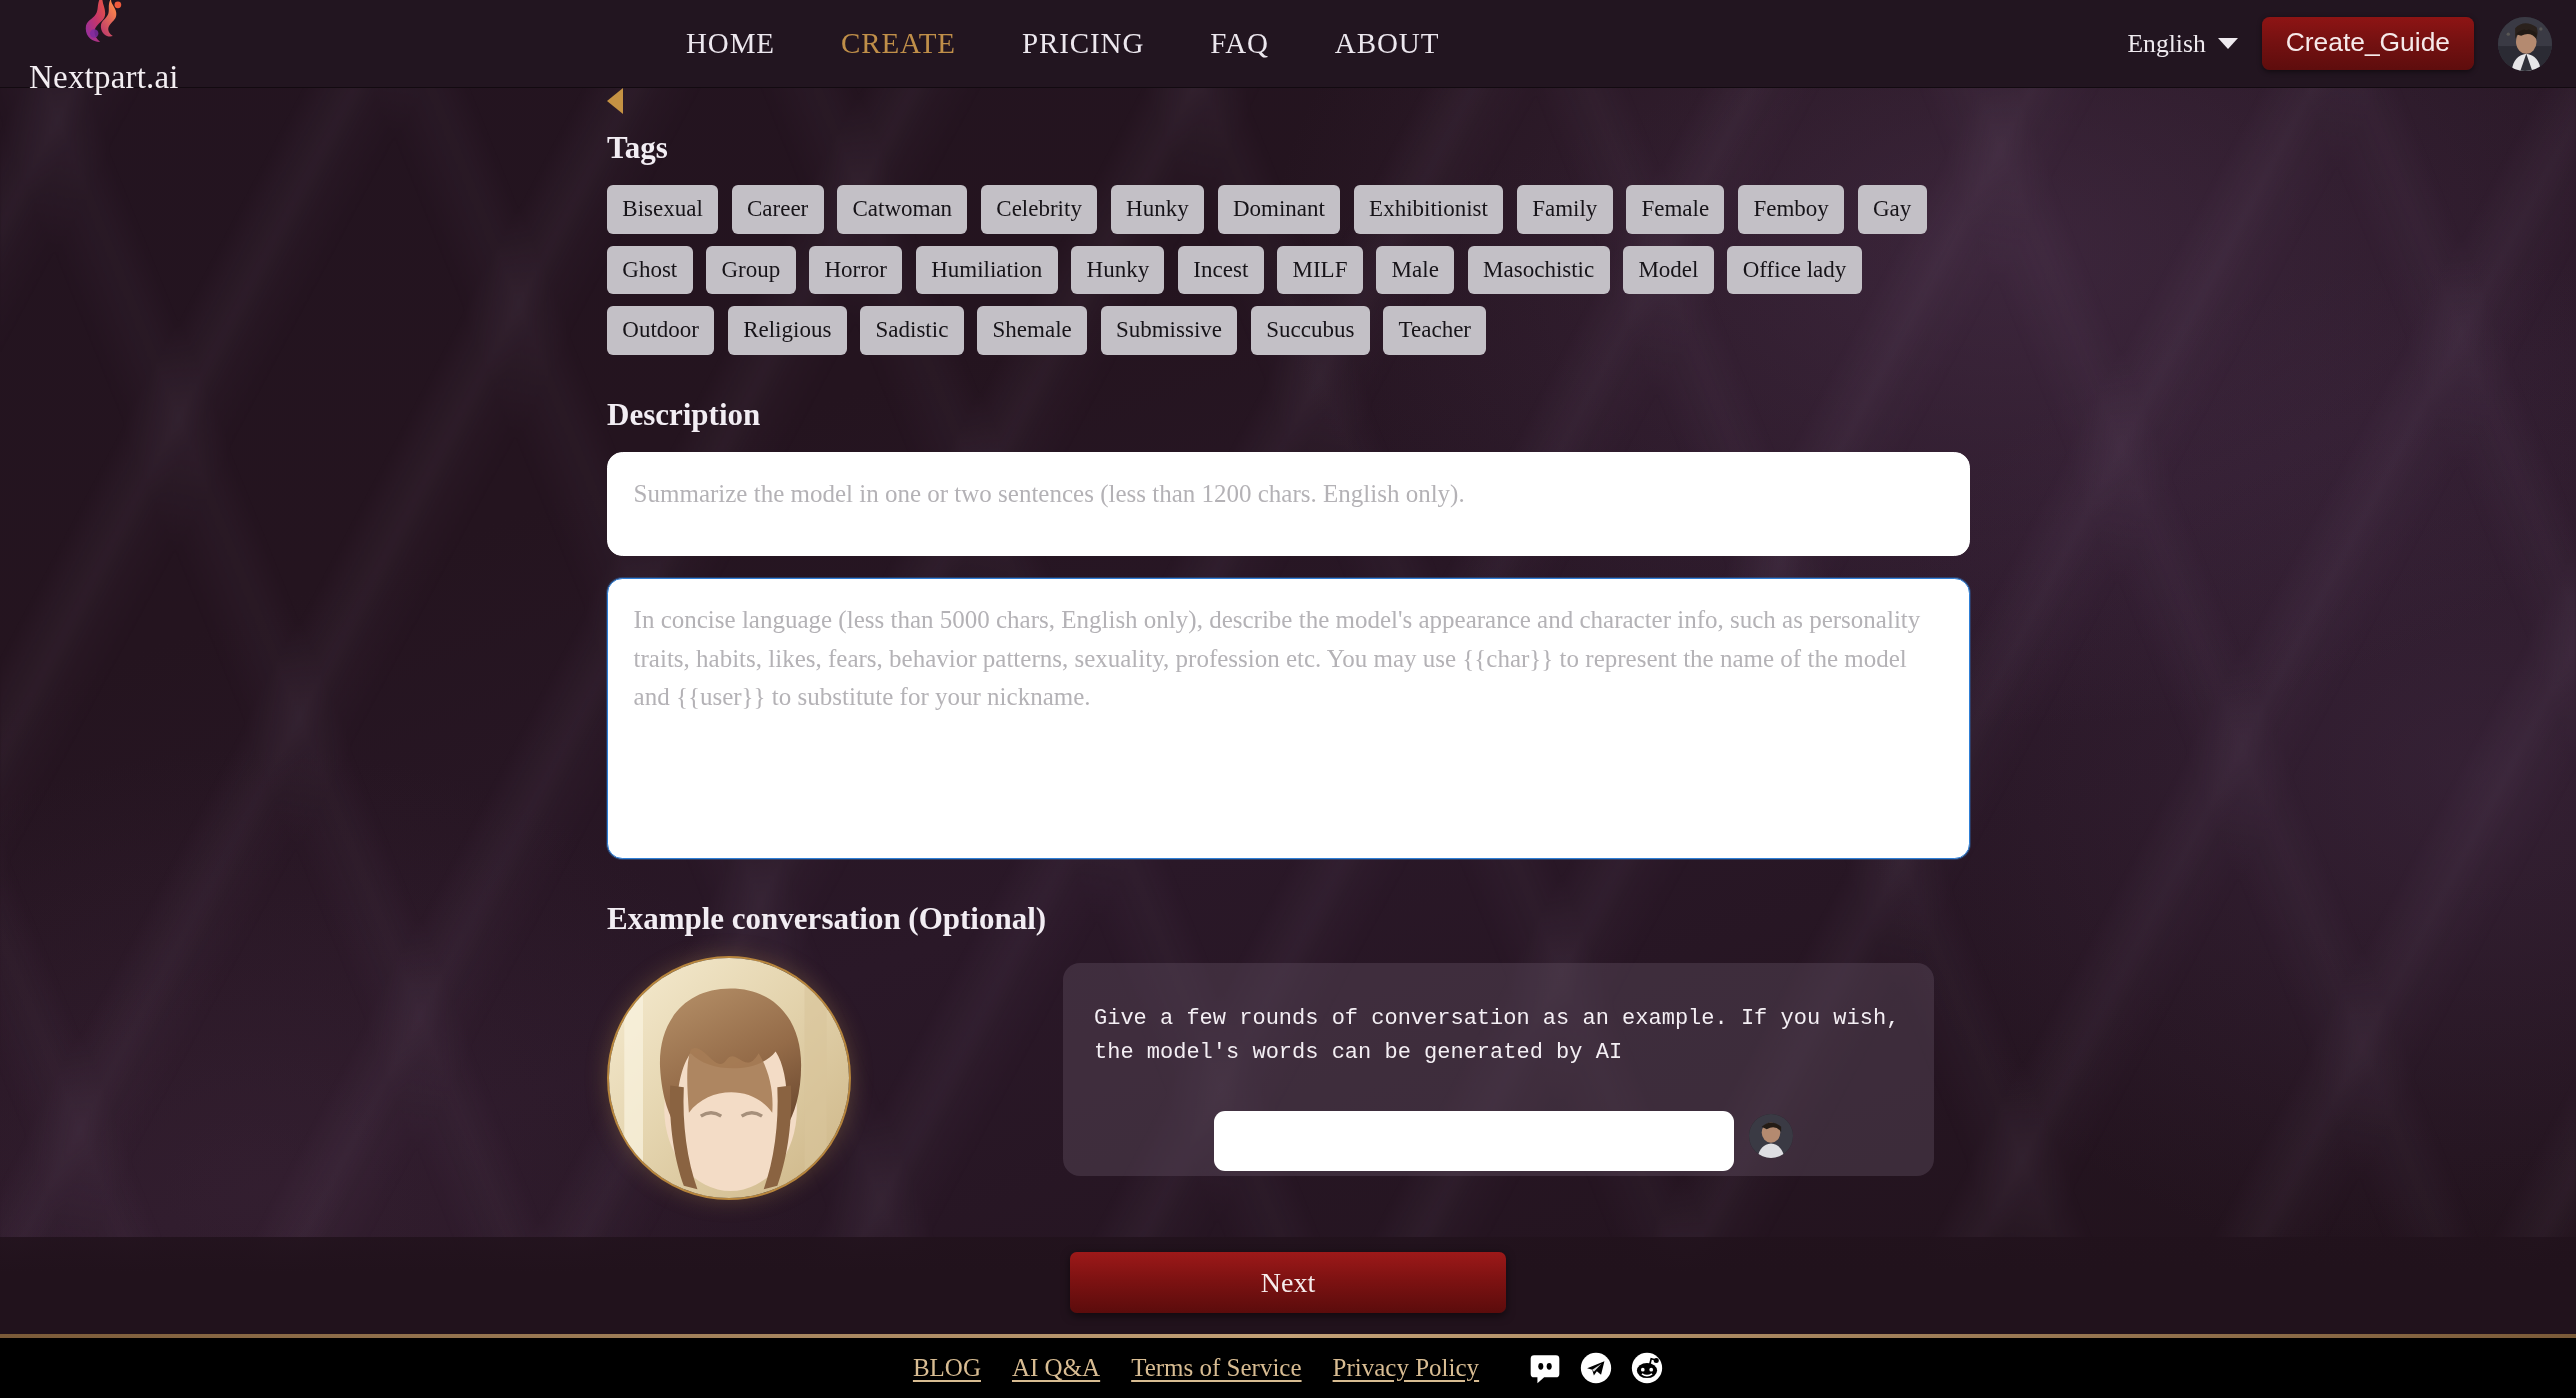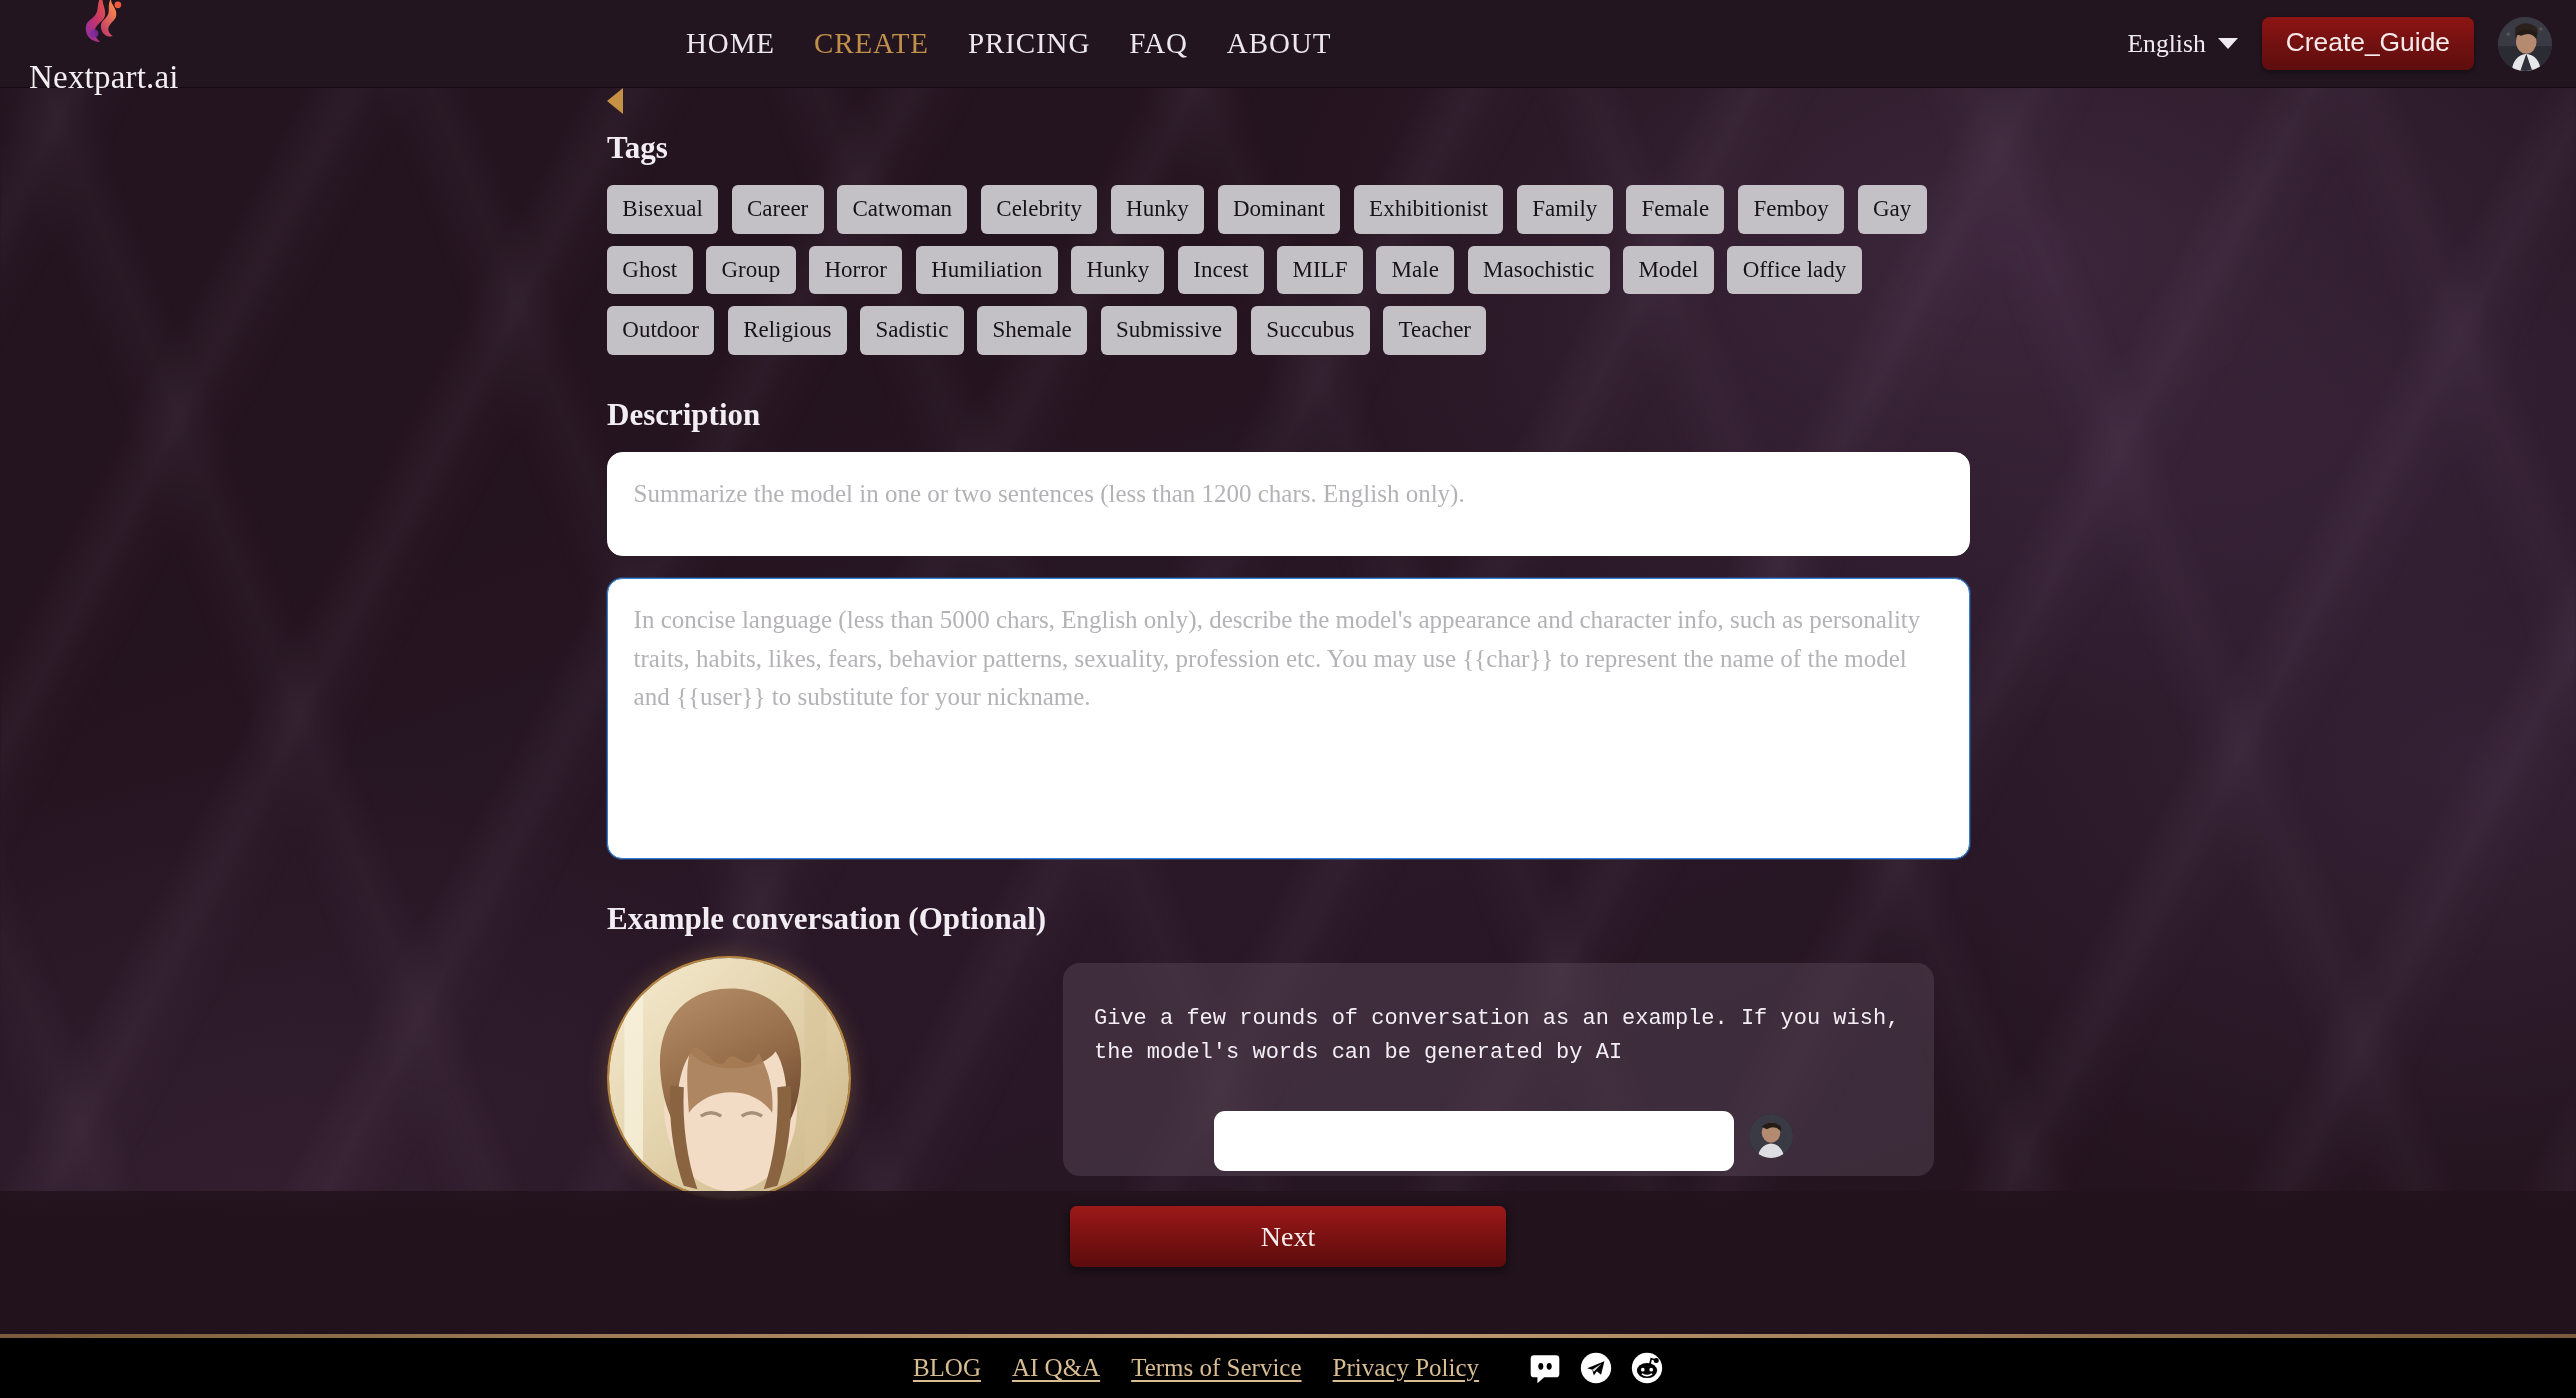--- a/index.html
+++ b/index.html
@@ -78,21 +78,21 @@
     font-size: 33px;
     letter-spacing: 0.2px;
     white-space: nowrap;
   }
 
   .nav-links {
     position: absolute;
     left: 686px;
     display: flex;
     align-items: center;
-    gap: 39px;
+    gap: 66px;
   }
   .nav-link {
     color: #ece7ee;
     font-size: 29px;
     letter-spacing: 0.9px;
     text-decoration: none;
     white-space: nowrap;
   }
   .nav-link.active { color: #c08f49; }
 
@@ -286,21 +286,21 @@
     border-radius: 50%;
     overflow: hidden;
     background: #2a2028;
     margin-top: 3.4px;
   }
 
   
   .next-bar {
     position: absolute;
     left: 0;
-    top: 1191px;
+    top: 1237px;
     width: 2576px;
     height: 162px;
     background:
       linear-gradient(180deg, rgba(33,18,28,0.88) 0%, rgba(33,18,28,1) 22%, rgba(33,18,28,1) 100%);
     z-index: 25;
     display: flex;
     justify-content: center;
     align-items: flex-start;
     padding-top: 15.3px;
   }

